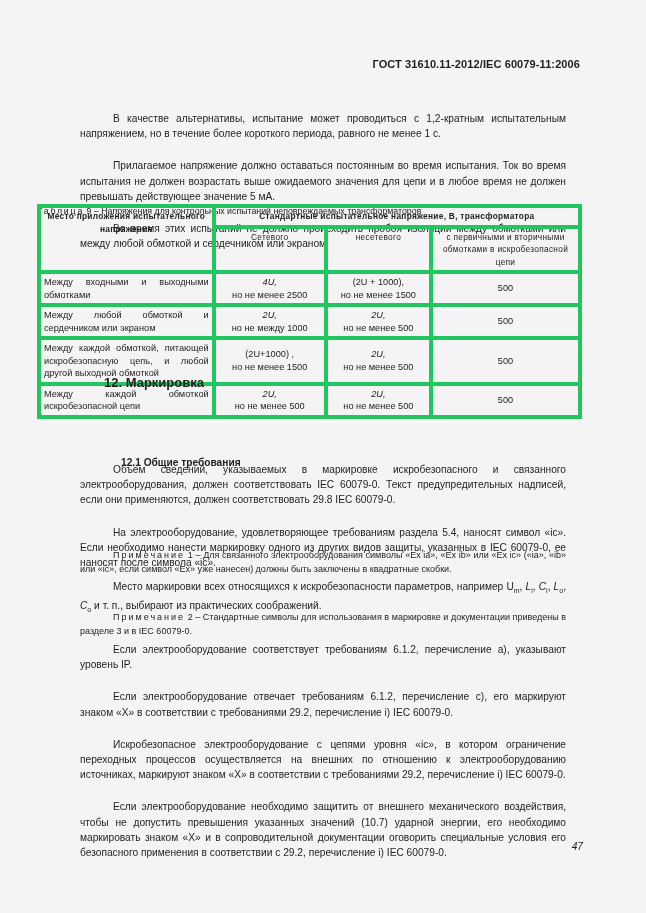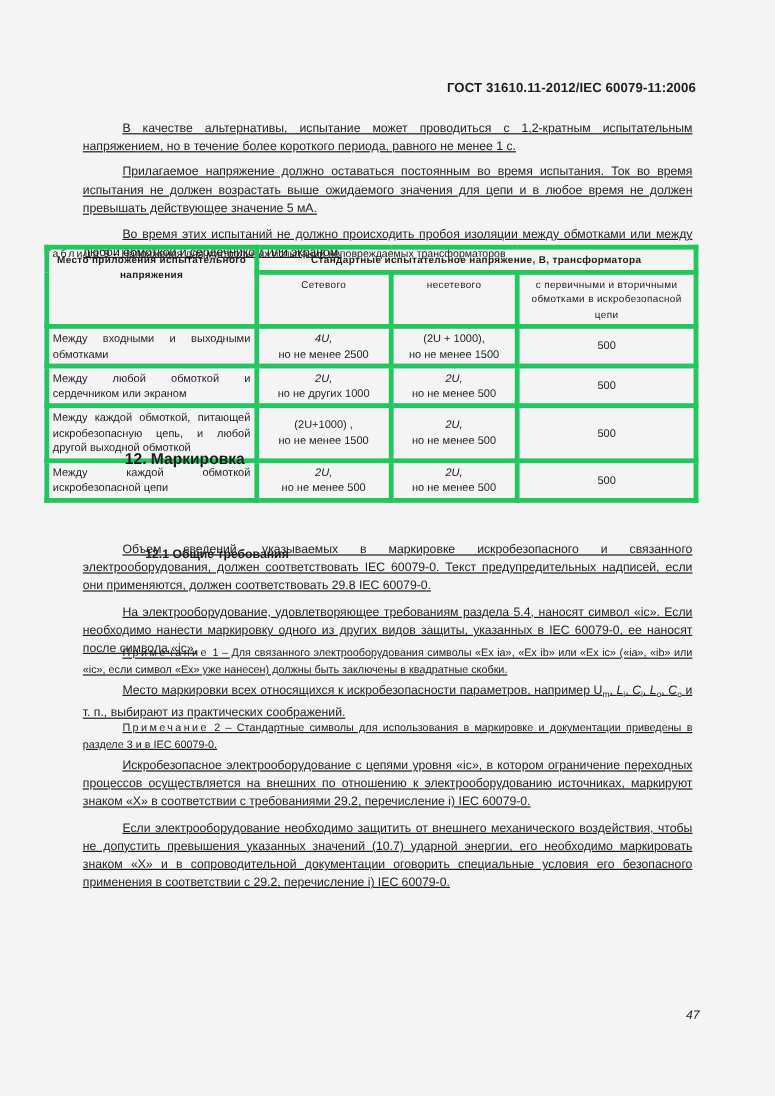--- a/index.html
+++ b/index.html
@@ -1,24 +1,24 @@
 <!DOCTYPE html>
 <html><head>
 <meta charset="utf-8">
 <style>
   html, body { margin:0; padding:0; }
   body {
     width:646px; height:913px; background:#f4f4f4; position:relative; overflow:hidden;
     font-family:"Liberation Sans", sans-serif; color:#1e1e1e;
   }
   .header {
-    position:absolute; top:68px; right:66px; font-weight:bold; font-size:11px; letter-spacing:0.1px;
+    position:absolute; top:58px; right:66px; font-weight:bold; font-size:11px; letter-spacing:0.1px;
   }
   .body-text { position:absolute; left:63px; width:520px; font-size:10.2px; line-height:15.2px; }
-  .p { margin:6px; text-indent:33px; text-align:justify;text-decoration:underline; }
+  .p { margin:17px; text-indent:33px; text-align:justify; }
   #intro { top:94px; }
   .tcap { position:absolute; left:37px; top:206px; font-size:8.8px; }
   .tcap .sp { letter-spacing:1.8px; }
   table.t9 {
     position:absolute; left:37px; top:204px; width:545px; border-collapse:collapse;
     font-size:9.2px; line-height:12.5px;
   }
   table.t9 td, table.t9 th { border:4px solid #22c55e; padding:2px 3px; vertical-align:middle; }
   table.t9 th { font-weight:bold; font-size:8.3px; letter-spacing:0.3px; text-align:center; }
   table.t9 th.sub { font-weight:normal; font-size:8.3px; vertical-align:top; height:33px;}
@@ -72,21 +72,21 @@
     <th class="sub">с первичными и вторичными обмотками в искробезопасной цепи</th>
   </tr>
   <tr>
     <td class="l">Между входными и выходными обмотками</td>
     <td class="c"><span class="it">4U,</span><br><span>но не менее 2500</span></td>
     <td class="c"><span>(2U + 1000),</span><br><span>но не менее 1500</span></td>
     <td class="c">500</td>
   </tr>
   <tr>
     <td class="l">Между любой обмоткой и сердечником или экраном</td>
-    <td class="c"><span class="it">2U,</span><br><span>но не других 1000</span></td>
+    <td class="c"><span class="it">2U,</span><br><span>но не между 1000</span></td>
     <td class="c"><span class="it">2U,</span><br><span>но не менее 500</span></td>
     <td class="c">500</td>
   </tr>
   <tr>
     <td class="l">Между каждой обмоткой, питающей искробезопасную цепь, и любой другой выходной обмоткой</td>
     <td class="c"><span>(2U+1000) ,</span><br><span>но не менее 1500</span></td>
     <td class="c"><span class="it">2U,</span><br><span>но не менее 500</span></td>
     <td class="c">500</td>
   </tr>
   <tr>
@@ -112,17 +112,19 @@
 
 <div class="body-text" id="place">
   <p class="p"><span>Место маркировки всех относящихся к искробезопасности параметров, например U</span><sub>m</sub>, <i>L</i><sub>i</sub>, <i>C</i><sub>i</sub>, <i>L</i><sub>o</sub>, <i>C</i><sub>o</sub> <span>и т. п., выбирают из практических соображений.</span></p>
 </div>
 
 <div class="body-text note" id="note2">
   <p class="p"><span class="sp">Примечание</span> <span>2 – Стандартные символы для использования в маркировке и документации приведены в разделе 3 и в IEC 60079-0.</span></p>
 </div>
 
 <div class="body-text" id="rest">
+  <p class="p">Если электрооборудование соответствует требованиям 6.1.2, перечисление а), указывают уровень IP.</p>
+  <p class="p">Если электрооборудование отвечает требованиям 6.1.2, перечисление с), его маркируют знаком «Х» в соответствии с требованиями 29.2, перечисление i) IEC 60079-0.</p>
   <p class="p">Искробезопасное электрооборудование с цепями уровня «ic», в котором ограничение переходных процессов осуществляется на внешних по отношению к электрооборудованию источниках, маркируют знаком «Х» в соответствии с требованиями 29.2, перечисление i) IEC 60079-0.</p>
   <p class="p">Если электрооборудование необходимо защитить от внешнего механического воздействия, чтобы не допустить превышения указанных значений (10.7) ударной энергии, его необходимо маркировать знаком «Х» и в сопроводительной документации оговорить специальные условия его безопасного применения в соответствии с 29.2, перечисление i) IEC 60079-0.</p>
 </div>
 
 <div class="pageno">47</div>
 
 </body></html>

